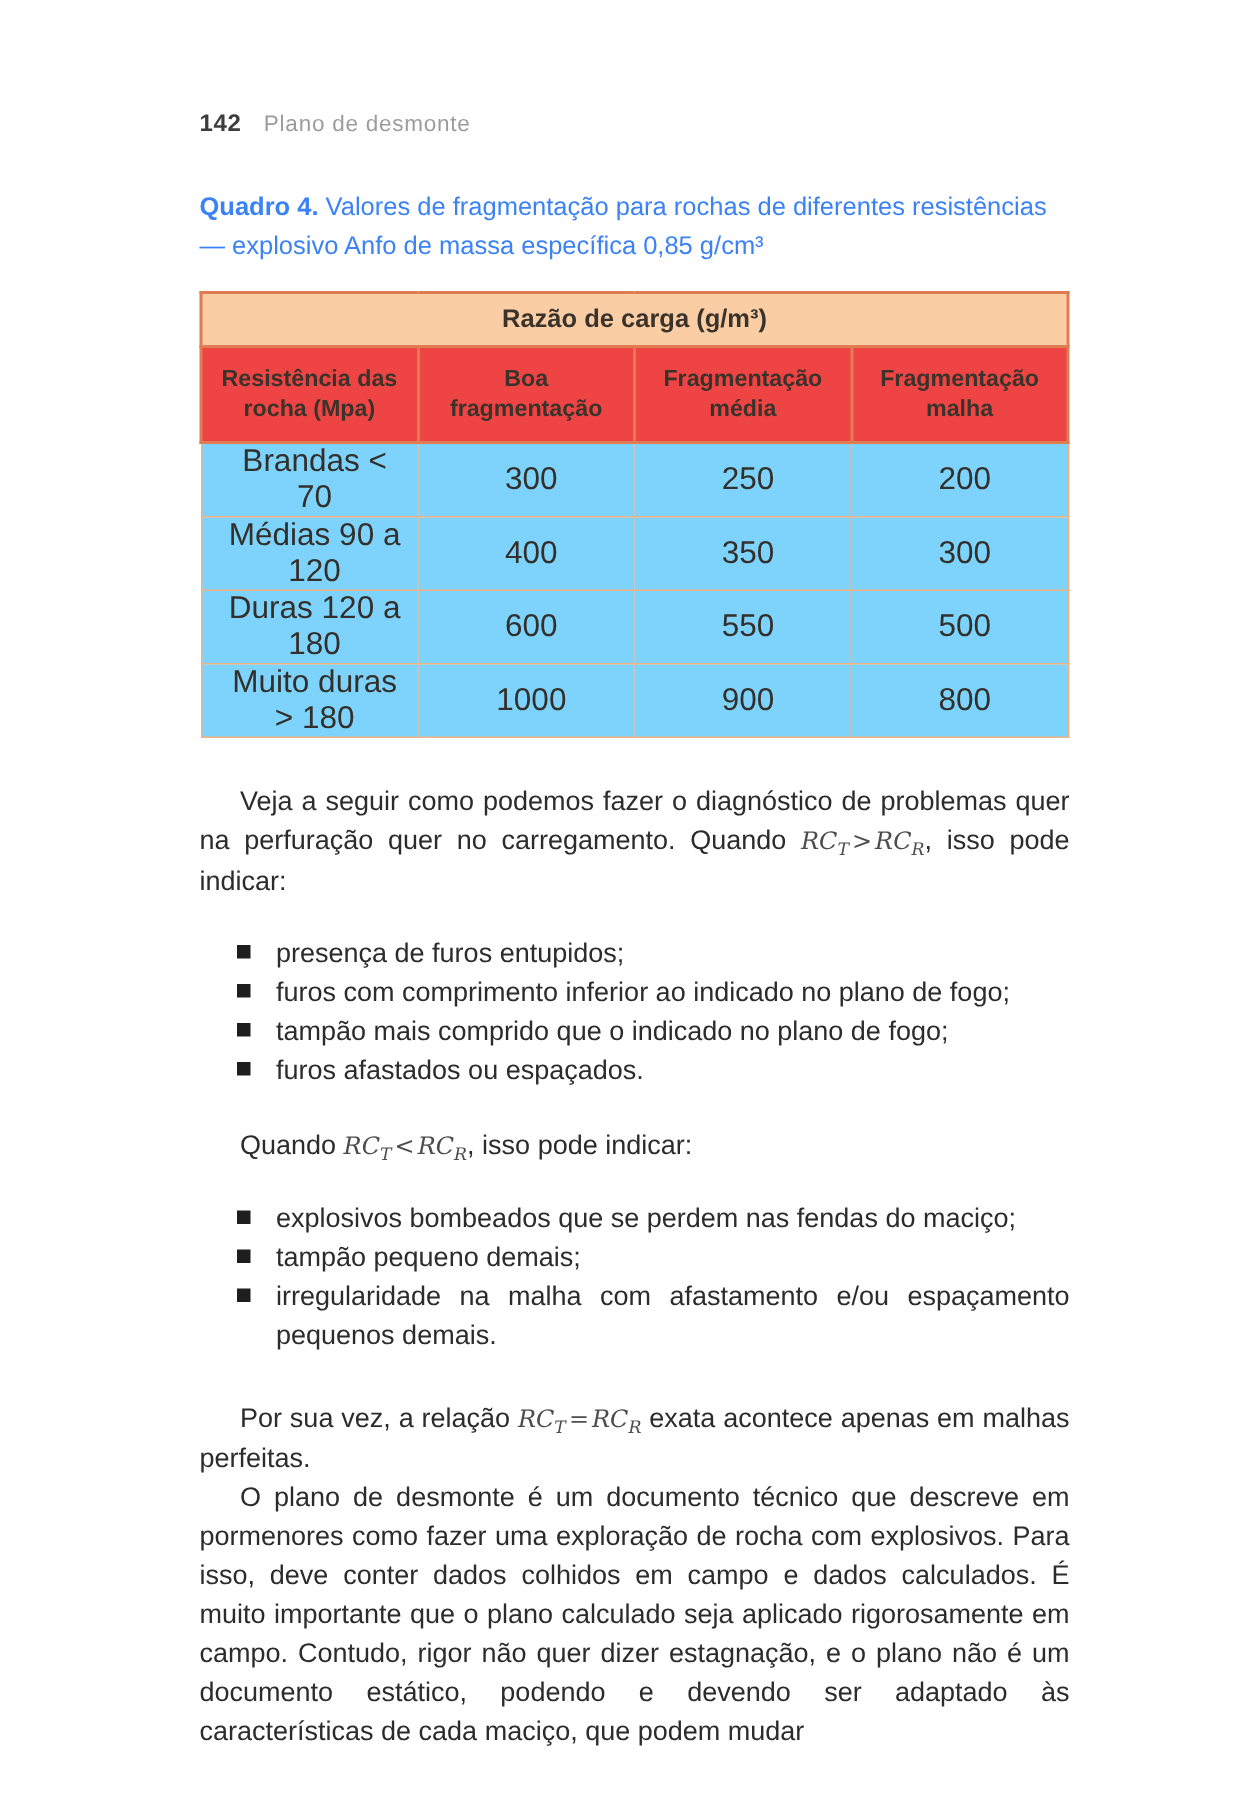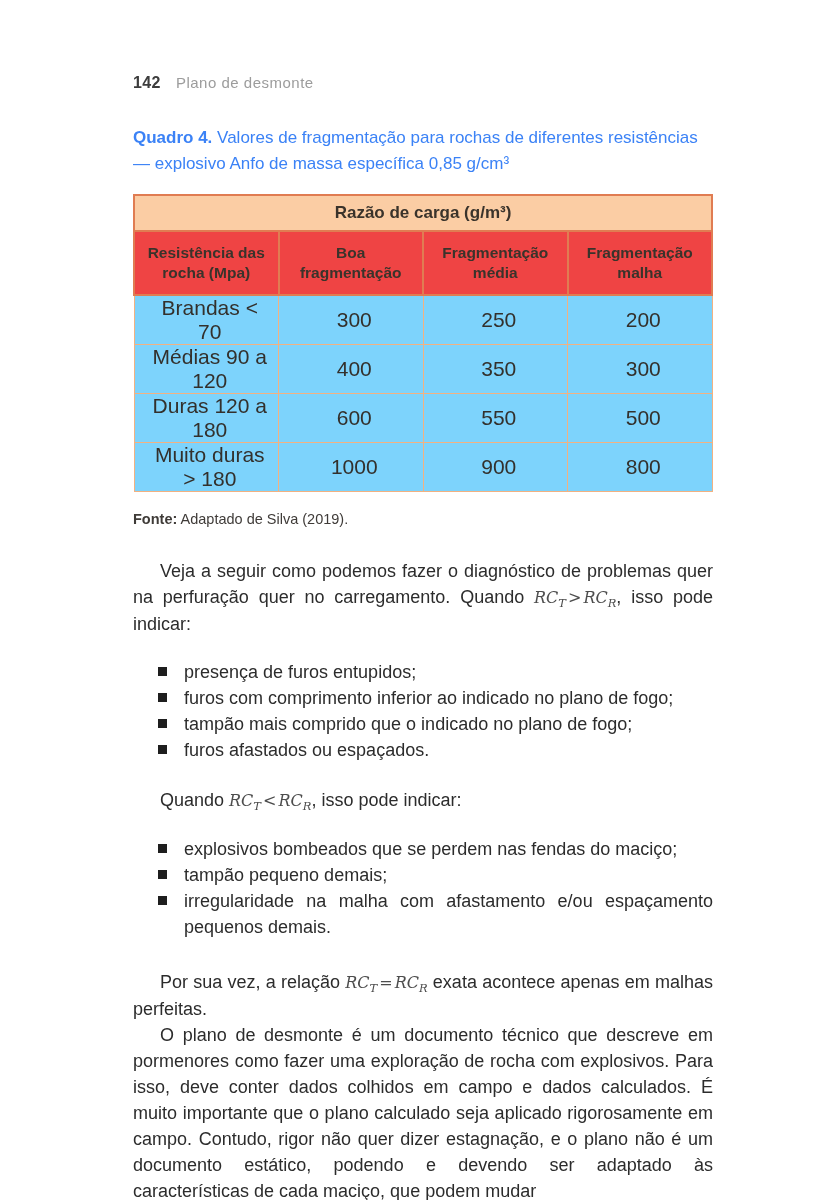--- a/index.html
+++ b/index.html
@@ -195,21 +195,20 @@
         </tr>
         <tr>
           <td>Muito duras &gt; 180</td>
           <td>1000</td>
           <td>900</td>
           <td>800</td>
         </tr>
       </tbody>
     </table>
 
-    <p class="source"><span class="src-label">Fonte:</span><span> Adaptado de Silva (2019).</span></p>
 
     <p class="para p-first"><span>Veja a seguir como podemos fazer o diagnóstico de problemas quer na perfuração quer no carregamento. Quando </span><span class="math"><span>RC</span><sub>T</sub><span class="op">&gt;</span><span>RC</span><sub>R</sub></span><span>, isso pode indicar:</span></p>
 
     <ul class="bullets">
       <li><span class="sq"></span><span>presença de furos entupidos;</span></li>
       <li><span class="sq"></span><span>furos com comprimento inferior ao indicado no plano de fogo;</span></li>
       <li><span class="sq"></span><span>tampão mais comprido que o indicado no plano de fogo;</span></li>
       <li><span class="sq"></span><span>furos afastados ou espaçados.</span></li>
     </ul>
 

